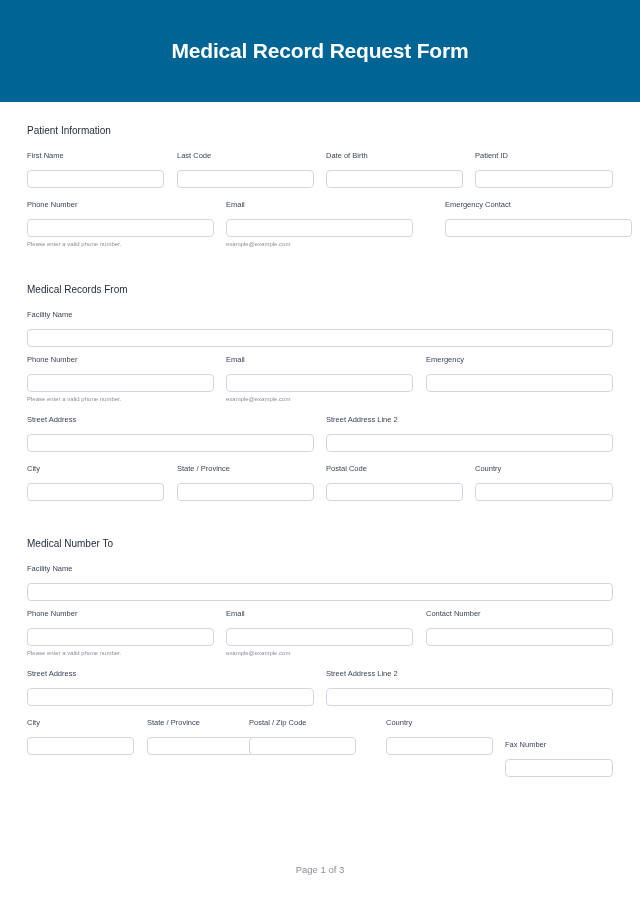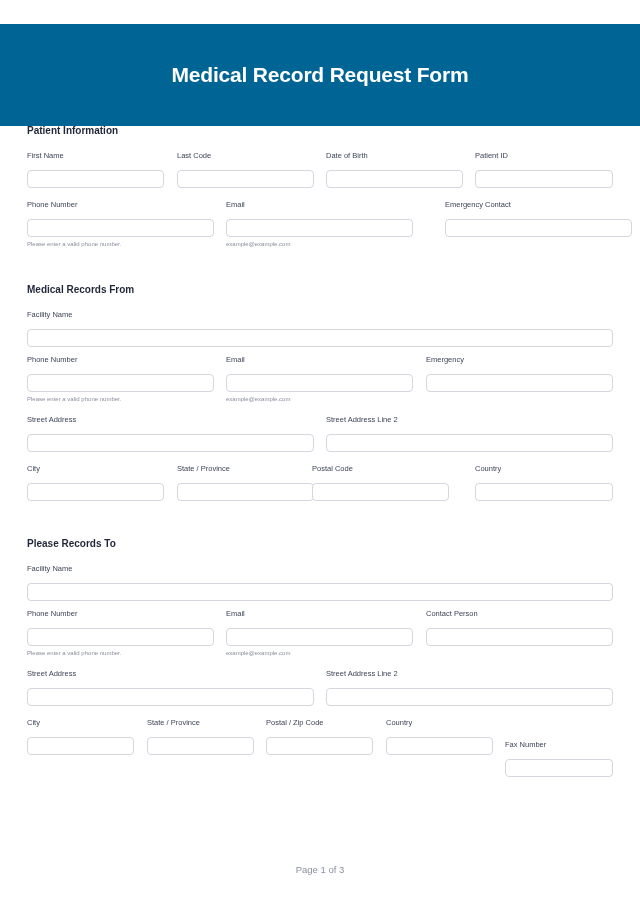--- a/index.html
+++ b/index.html
@@ -2,27 +2,27 @@
 <html><head>
 <meta charset="utf-8">
 <style>
   html, body { margin:0; padding:0; }
   body {
     width:640px; height:905px; background:#ffffff; position:relative; overflow:hidden;
     font-family: "Liberation Sans", "DejaVu Sans", sans-serif; color:#2c3345;
   }
   .header {
     position:absolute; left:0; top:0; width:640px; height:102px;
-    background:#006594; display:flex; align-items:center; justify-content:center;margin-top:24px;
+    background:#006594; display:flex; align-items:center; justify-content:center;
   }
   .header h1 {
     margin:0; color:#ffffff; font-size:21px; font-weight:bold; letter-spacing:-0.2px;
   }
   .section-title {
-    position:absolute; left:27px; font-size:10px; font-weight:bold; color:#1f2638;
+    position:absolute; left:27px; font-size:10px; font-weight:normal; color:#1f2638;
   }
   .field { position:absolute; }
   .field label {
     display:block; font-size:7.5px; color:#3d4457; height:10px; line-height:10px;
   }
   .field .input {
     margin-top:9px; height:18px; border:1px solid #d3d6de; border-radius:4px; background:#fff;
     box-sizing:border-box; width:100%;
   }
   .field .hint {
@@ -106,69 +106,69 @@
 </div>
 
 <div class="field" style="left:27px;top:464px;width:137px">
   <label>City</label>
   <div class="input"></div>
 </div>
 <div class="field" style="left:177px;top:464px;width:137px">
   <label>State / Province</label>
   <div class="input"></div>
 </div>
-<div class="field" style="left:312px;top:464px;width:137px">
+<div class="field" style="left:326px;top:464px;width:137px">
   <label>Postal Code</label>
   <div class="input"></div>
 </div>
 <div class="field" style="left:475px;top:464px;width:138px">
   <label>Country</label>
   <div class="input"></div>
 </div>
 
-<div class="section-title" style="top:538px">Please Records To</div>
+<div class="section-title" style="top:538px">Medical Number To</div>
 
 <div class="field" style="left:27px;top:564px;width:586px">
   <label>Facility Name</label>
   <div class="input"></div>
 </div>
 
 <div class="field" style="left:27px;top:609px;width:187px">
   <label>Phone Number</label>
   <div class="input"></div>
   <div class="hint">Please enter a valid phone number.</div>
 </div>
 <div class="field" style="left:226px;top:609px;width:187px">
   <label>Email</label>
   <div class="input"></div>
   <div class="hint">example@example.com</div>
 </div>
 <div class="field" style="left:426px;top:609px;width:187px">
-  <label>Contact Person</label>
+  <label>Contact Number</label>
   <div class="input"></div>
 </div>
 
 <div class="field" style="left:27px;top:669px;width:287px">
   <label>Street Address</label>
   <div class="input"></div>
 </div>
 <div class="field" style="left:326px;top:669px;width:287px">
   <label>Street Address Line 2</label>
   <div class="input"></div>
 </div>
 
 <div class="field" style="left:27px;top:718px;width:107px">
   <label>City</label>
   <div class="input"></div>
 </div>
 <div class="field" style="left:147px;top:718px;width:107px">
   <label>State / Province</label>
   <div class="input"></div>
 </div>
-<div class="field" style="left:266px;top:718px;width:107px">
+<div class="field" style="left:249px;top:718px;width:107px">
   <label>Postal / Zip Code</label>
   <div class="input"></div>
 </div>
 <div class="field" style="left:386px;top:718px;width:107px">
   <label>Country</label>
   <div class="input"></div>
 </div>
 <div class="field" style="left:505px;top:740px;width:108px">
   <label>Fax Number</label>
   <div class="input"></div>

